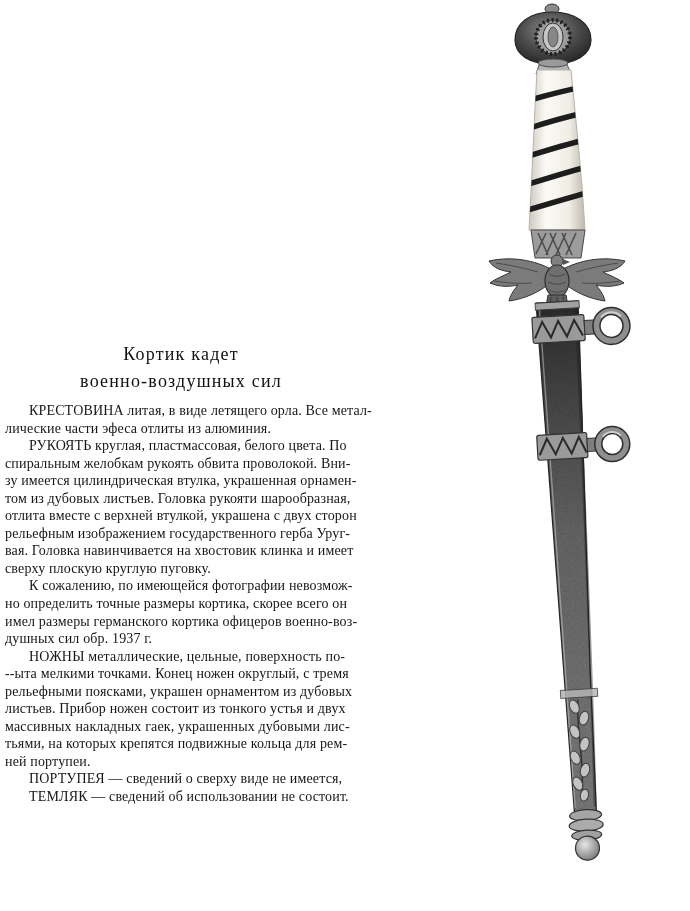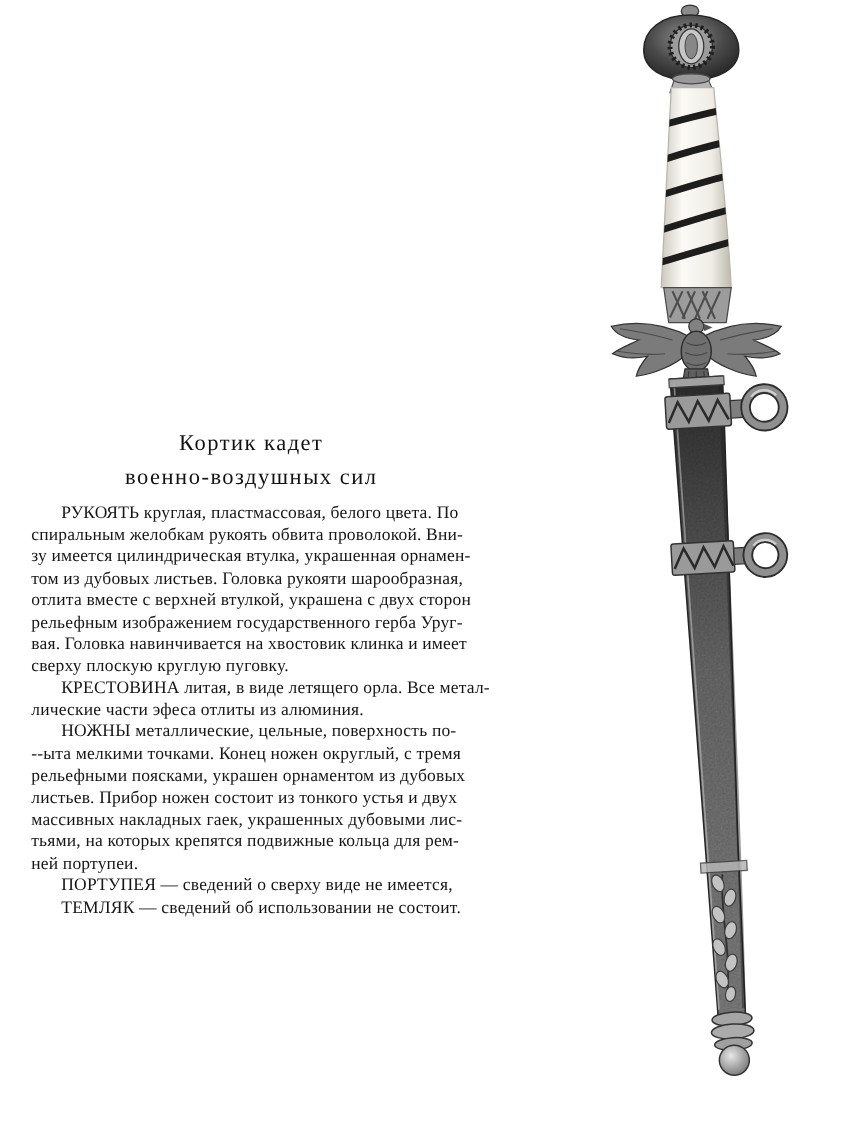--- a/index.html
+++ b/index.html
@@ -1,18 +1,18 @@
 <!DOCTYPE html>
 <html><head>
 <meta charset="utf-8">
 <style>
   html,body{margin:0;padding:0;}
   body{width:690px;height:911px;background:#ffffff;font-family:"Liberation Serif","DejaVu Serif",serif;}
   .page{position:relative;width:690px;height:911px;background:#ffffff;overflow:hidden;}
-  .text-col{position:absolute;left:25px;top:341px;width:352px;color:#151515;}
+  .text-col{position:absolute;left:5px;top:341px;width:352px;color:#151515;}
   .page-title{font-size:18px;line-height:27px;letter-spacing:1.2px;text-align:center;
     margin:0 0 7px 0;white-space:pre-line;font-weight:normal;color:#111;}
   .paragraphs p{margin:0;font-size:14px;line-height:17.55px;letter-spacing:.15px;
     white-space:pre;text-indent:24px;color:#161616;}
   .figure{position:absolute;left:0;top:0;width:690px;height:911px;}
 </style>
 </head>
 <body>
 
 <div class="page">
@@ -160,30 +160,34 @@
         <ellipse cx="556" cy="836" rx="15" ry="5" fill="#a0a0a0" stroke="#333" stroke-width="1.2"></ellipse>
         <circle cx="556" cy="849" r="12" fill="url(#ballGrad)" stroke="#333" stroke-width="1.2"></circle>
       </g>
     </g>
   </svg>
 
   <div class="text-col">
     <h1 class="page-title">Кортик кадет
 военно-воздушных сил</h1>
     <div class="paragraphs">
+      <p>КРЕСТОВИНА литая, в виде летящего орла. Все метал-
+лические части эфеса отлиты из алюминия.</p>
       <p>РУКОЯТЬ круглая, пластмассовая, белого цвета. По
 спиральным желобкам рукоять обвита проволокой. Вни-
 зу имеется цилиндрическая втулка, украшенная орнамен-
 том из дубовых листьев. Головка рукояти шарообразная,
 отлита вместе с верхней втулкой, украшена с двух сторон
 рельефным изображением государственного герба Уруг-
 вая. Головка навинчивается на хвостовик клинка и имеет
 сверху плоскую круглую пуговку.</p>
-      <p>КРЕСТОВИНА литая, в виде летящего орла. Все метал-
-лические части эфеса отлиты из алюминия.</p>
+      <p>К сожалению, по имеющейся фотографии невозмож-
+но определить точные размеры кортика, скорее всего он
+имел размеры германского кортика офицеров военно-воз-
+душных сил обр. 1937 г.</p>
       <p>НОЖНЫ металлические, цельные, поверхность по-
 --ыта мелкими точками. Конец ножен округлый, с тремя
 рельефными поясками, украшен орнаментом из дубовых
 листьев. Прибор ножен состоит из тонкого устья и двух
 массивных накладных гаек, украшенных дубовыми лис-
 тьями, на которых крепятся подвижные кольца для рем-
 ней портупеи.</p>
       <p>ПОРТУПЕЯ — сведений о сверху виде не имеется,</p>
       <p>ТЕМЛЯК — сведений об использовании не состоит.</p>
     </div>

